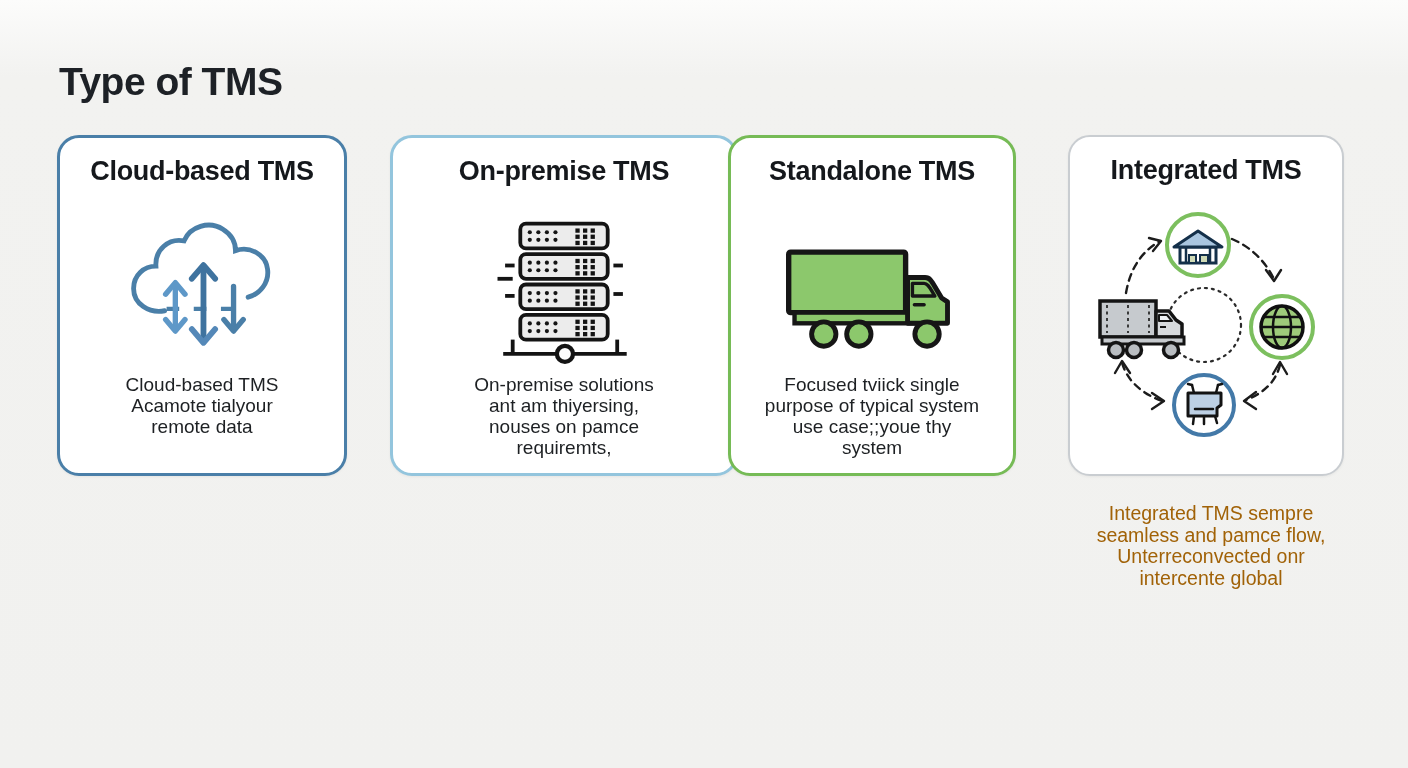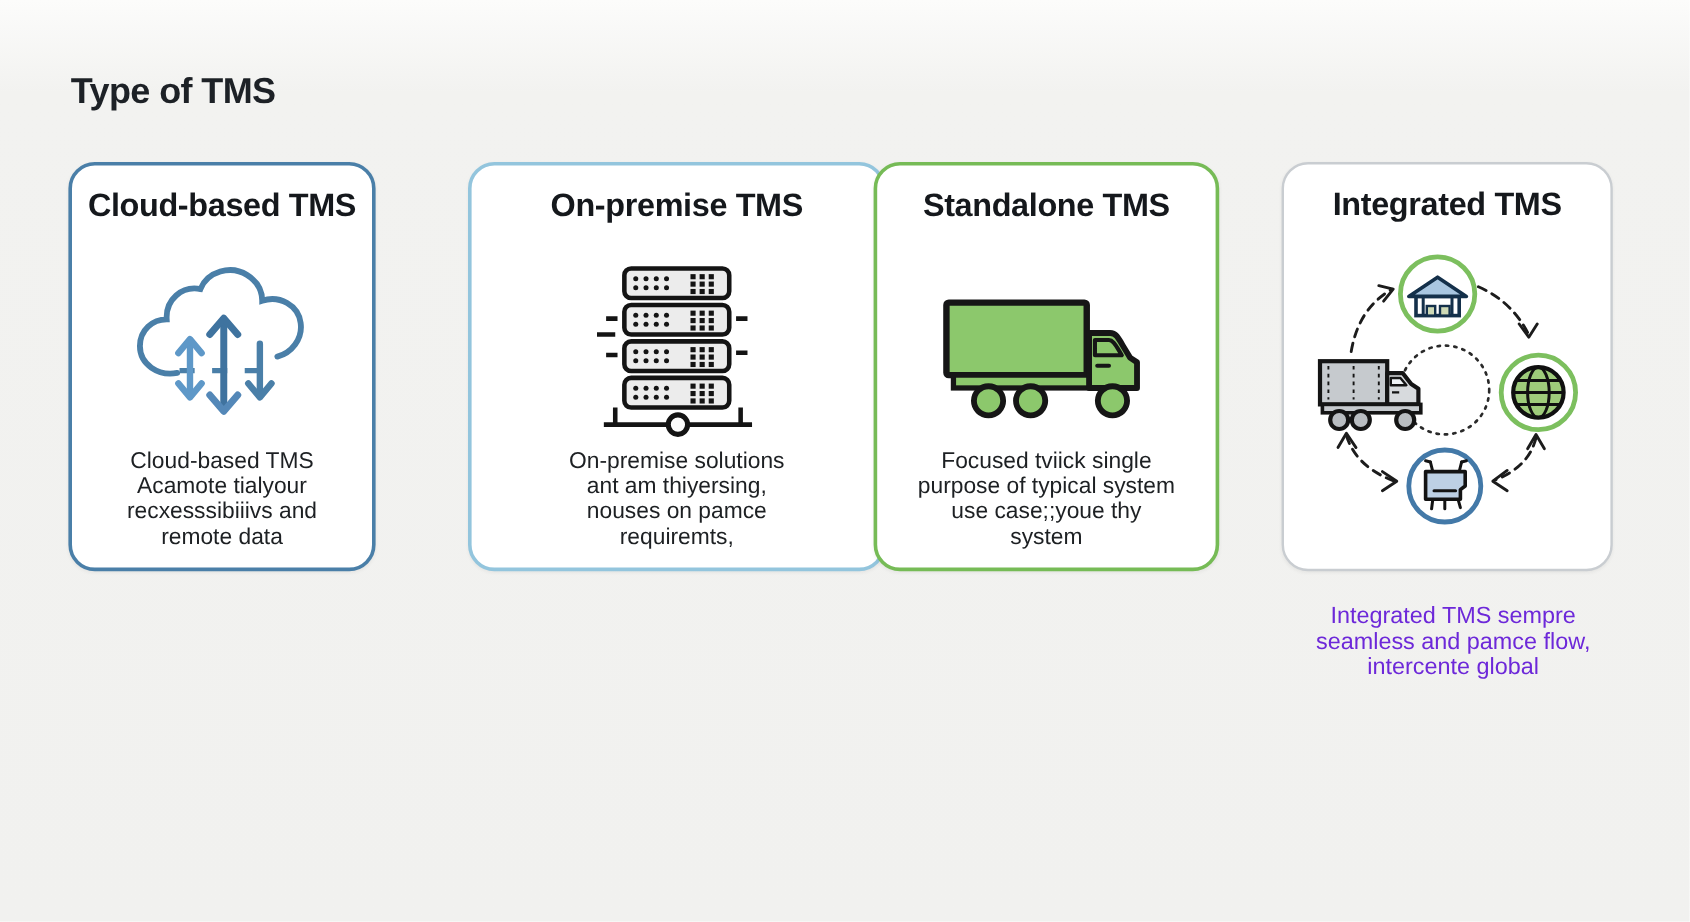--- a/index.html
+++ b/index.html
@@ -4,47 +4,47 @@
 <style>
   html,body{margin:0;padding:0;}
   body{
     width:1408px;height:768px;position:relative;overflow:hidden;
     background:linear-gradient(180deg,#fcfcfb 0%,#f2f2f0 10%,#f1f1ef 100%);
     font-family:"Liberation Sans","DejaVu Sans",sans-serif;
     color:#1d2023;
   }
   .page-title{
     position:absolute;left:59px;top:60px;
-    font-size:30px;font-weight:700;letter-spacing:-0.5px;color:#1d2126;
+    font-size:39px;font-weight:700;letter-spacing:-0.5px;color:#1d2126;
   }
   .card{
     position:absolute;top:135px;height:341px;background:#ffffff;
     border-radius:22px;box-sizing:border-box;
     box-shadow:0 1px 3px rgba(0,0,0,0.05);
   }
-  .card-1{left:57px;width:256px;border:3px solid #4a7fa8;padding-left:16px;}
+  .card-1{left:57px;width:290px;border:3px solid #4a7fa8;padding-left:16px;}
   .card-2{left:390px;width:348px;border:3px solid #93c5dd;}
   .card-3{left:728px;width:288px;border:3px solid #76bb56;}
   .card-4{left:1068px;width:276px;border:2px solid #c9cdd1;}
   .card-title{
     position:absolute;top:18px;left:0;width:100%;text-align:center;
     font-size:27px;font-weight:700;color:#15181c;letter-spacing:-0.3px;
   }
   .icon-wrap{position:absolute;left:0;width:100%;display:flex;justify-content:center;}
   .iw-1{top:72px;}
   .iw-2{top:80px;}
   .iw-3{top:104px;}
   .iw-4{top:66px;}
   .card-desc{
     position:absolute;top:236px;left:0;width:100%;text-align:center;
     font-size:19px;line-height:21px;color:#1d2023;
   }
   .desc-outside{
     position:absolute;left:1068px;top:503px;width:286px;text-align:center;
-    font-size:19.5px;line-height:21.5px;color:#6d28d9;
+    font-size:19.5px;line-height:21.5px;color:#a16207;
   }
 </style>
 </head>
 <body>
 
 <div class="page-title">Type of TMS</div>
 
 <div class="card card-1">
   <div class="card-title">Cloud-based TMS</div>
   <div class="icon-wrap iw-1">
@@ -63,21 +63,20 @@
       </g>
       <g>
         <line x1="117" y1="78" x2="117" y2="122" stroke="#4a7fa8" stroke-width="5.5" stroke-linecap="round"></line>
         <polyline points="107 112, 117 124, 127 112" fill="none" stroke="#4a7fa8" stroke-width="5.5" stroke-linecap="round" stroke-linejoin="round"></polyline>
       </g>
     </svg>
   </div>
   <div class="card-desc">
     <div>Cloud-based TMS</div>
     <div>Acamote tialyour</div>
-    <div>recxesssibiiivs and</div>
     <div>remote data</div>
   </div>
 </div>
 
 <div class="card card-2">
   <div class="card-title">On-premise TMS</div>
   <div class="icon-wrap iw-2">
     <svg width="200" height="152" viewBox="0 0 200 160">
       <defs>
         <g id="srv-row">
@@ -215,14 +214,15 @@
         <circle cx="58" cy="147" r="7.5" fill="#b9bdc1" stroke="#141414" stroke-width="3.5"></circle>
         <circle cx="95" cy="147" r="7.5" fill="#b9bdc1" stroke="#141414" stroke-width="3.5"></circle>
       </g>
     </svg>
   </div>
 </div>
 
 <div class="desc-outside">
   <div>Integrated TMS sempre</div>
   <div>seamless and pamce flow,</div>
+  <div>Unterreconvected onr</div>
   <div>intercente global</div>
 </div>
 
 </body></html>

